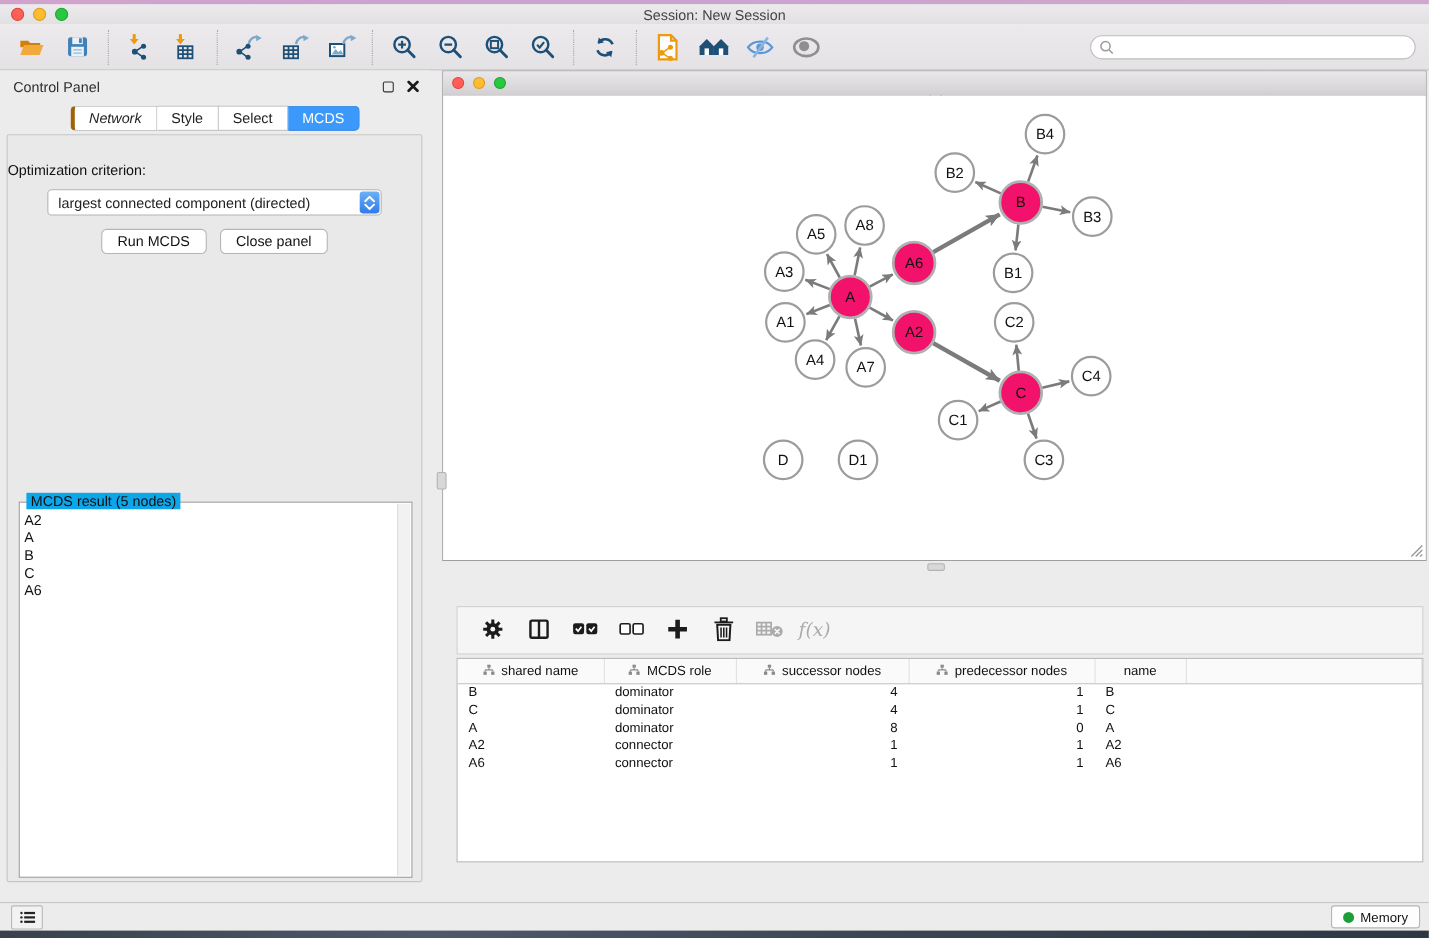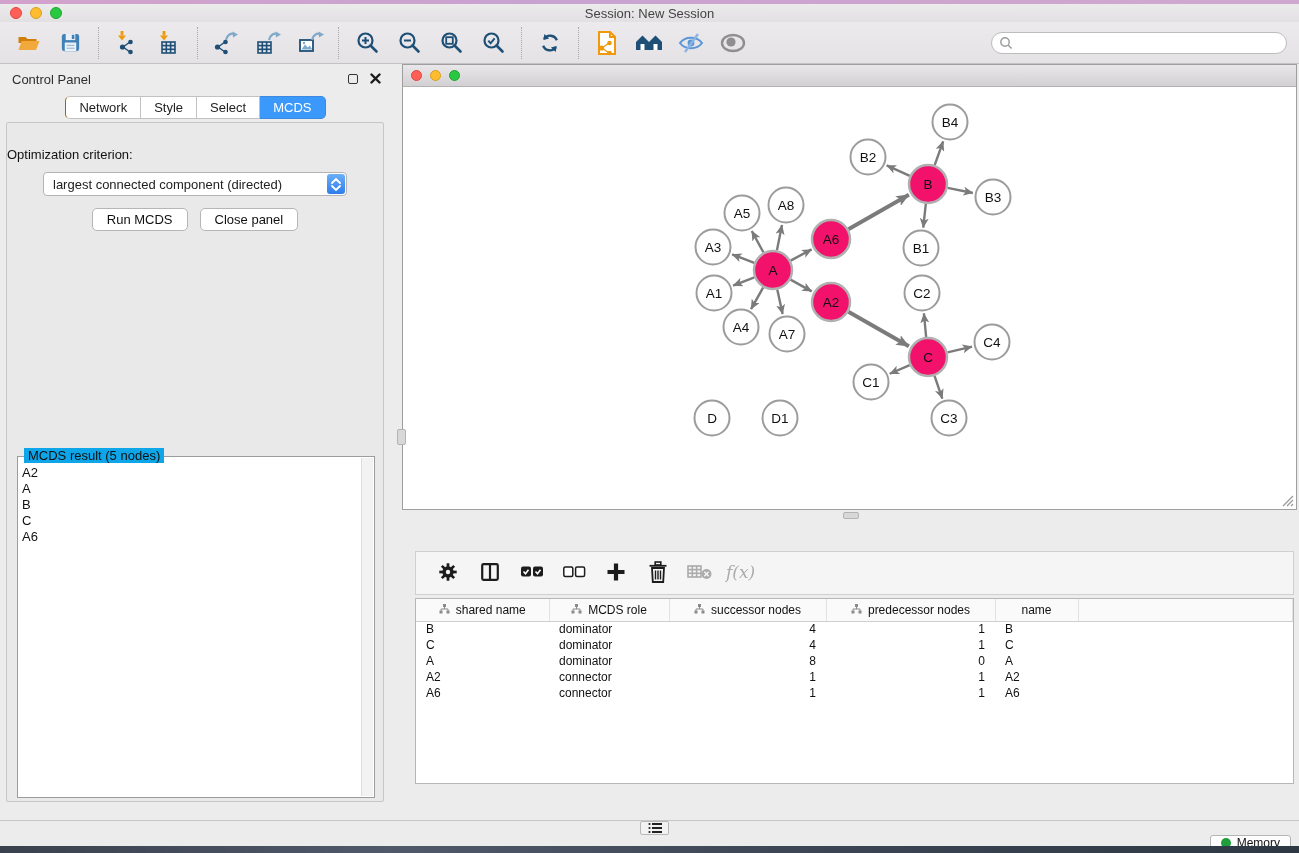--- a/index.html
+++ b/index.html
@@ -32,21 +32,21 @@
 
   
   .control-panel { position:absolute; left:0; top:64px; width:391px; height:756px; background:#ececec; }
   .panel-head { height:26px; display:flex; align-items:center; padding:4px 10px 0 12px; }
   .panel-title { font-size:13px; color:#2e2e2e; }
   .panel-head .spacer { flex:1; }
   .float-icon { width:10px; height:10px; border:1.5px solid #333; border-radius:2px; margin-right:12px; }
   .panel-tabs { display:flex; justify-content:center; margin-top:6px; }
   .seg { display:flex; }
   .seg .tab { padding:3px 13px; background:#fff; border:1px solid #c2c2c2; border-left:none; font-size:13px; color:#222; }
-  .seg .tab:first-child { border-left:1px solid #a16207; border-radius:5px 0 0 5px; }
+  .seg .tab:first-child { border-left:4px solid #a16207; border-radius:5px 0 0 5px;font-style:italic; }
   .seg .tab:last-child { border-radius:0 5px 5px 0; }
   .seg .tab.active { background:#3b99fc; border-color:#3b8ae0; color:#fff; }
   .cp-body { position:absolute; left:6px; right:7px; top:58px; bottom:18px;
     background:#e9e9e9; border:1px solid #c6c6c6; border-radius:2px; }
   .opt-label { text-align:left; margin-top:24px; font-size:13px; color:#111; }
   .combo { position:relative; margin:10px 36px 0 36px; height:24px; background:#fff;
     border:1px solid #b4b4b4; border-radius:4px; display:flex; align-items:center; padding-left:9px; font-size:13px; }
   .combo .stepper { position:absolute; right:1px; top:1px; bottom:1px; width:18px; border-radius:3px;
     background:linear-gradient(#6cb0f9,#2f7cea); display:flex; flex-direction:column; align-items:center; justify-content:center; gap:1px; }
   .combo .stepper svg { display:block; }
@@ -80,21 +80,21 @@
   table.grid { border-collapse:collapse; width:100%; font-size:12px; table-layout:fixed; }
   table.grid th { background:#fafafa; border-right:1px solid #e2e2e2; border-bottom:1px solid #cfcfcf;
     font-weight:normal; height:22px; color:#111; }
   table.grid th .th-inner { display:flex; align-items:center; justify-content:center; gap:6px; }
   table.grid td { height:16px; padding:0 10px; color:#111; white-space:nowrap; overflow:hidden; }
   td.num { text-align:right; }
   .tp-tabs { position:absolute; left:0; right:0; bottom:6px; display:flex; justify-content:center; }
 
   
   .statusbar { position:absolute; left:0; top:820px; width:1299px; height:26px; background:#ececec; border-top:1px solid #c6c6c6;
-    display:flex; align-items:center;flex-direction:column; }
+    display:flex; align-items:center; }
   .status-left-btn { margin-left:10px; width:29px; height:22px; background:#f2f2f2; border:1px solid #b8b8b8; border-radius:2px;
     display:flex; align-items:center; justify-content:center; }
   .memory-btn { margin-left:auto; margin-right:8px; background:#fdfdfd; border:1px solid #b5b5b5; border-radius:3px;
     height:21px; display:flex; align-items:center; gap:6px; padding:0 10px; font-size:12px; color:#111; }
   .mem-dot { width:10px; height:10px; border-radius:50%; background:#1f9d3a; display:inline-block; }
   .desktop-strip { position:absolute; left:0; top:846px; width:1299px; height:7px;
     background:linear-gradient(90deg,#39414e,#50596a 30%,#3c4654 60%,#2e3845); }
 </style>
 </head>
 <body>

